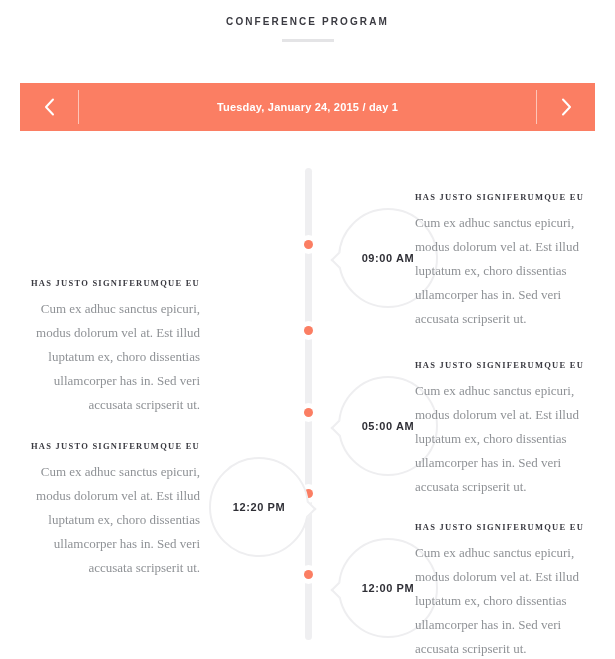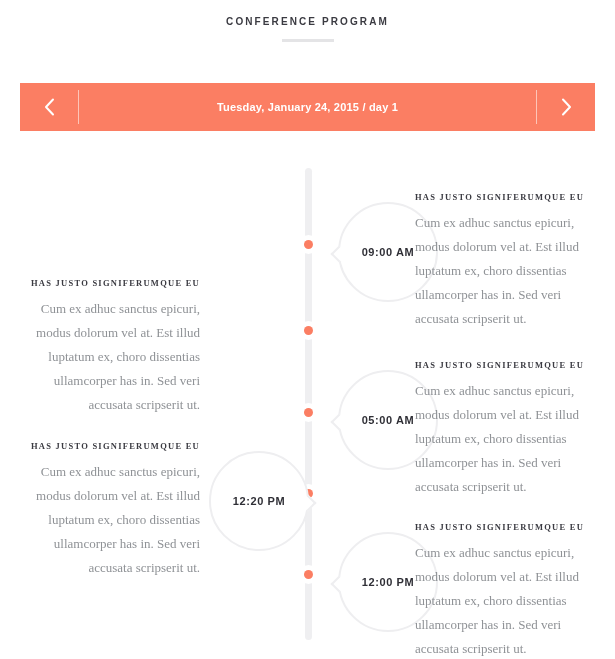--- a/index.html
+++ b/index.html
@@ -122,21 +122,21 @@
     display: block;
     width: 9px;
     height: 9px;
     border-radius: 50%;
     background: #fb7e63;
   }
 
   
   .time-circle {
     position: absolute;
-    top: 10px;
+    top: 16px;
     width: 100px;
     height: 100px;
     border-radius: 50%;
     border: 2px solid #eeeef0;
     background: #ffffff;
     display: flex;
     align-items: center;
     justify-content: center;
   }
   .time-circle .time-text {

